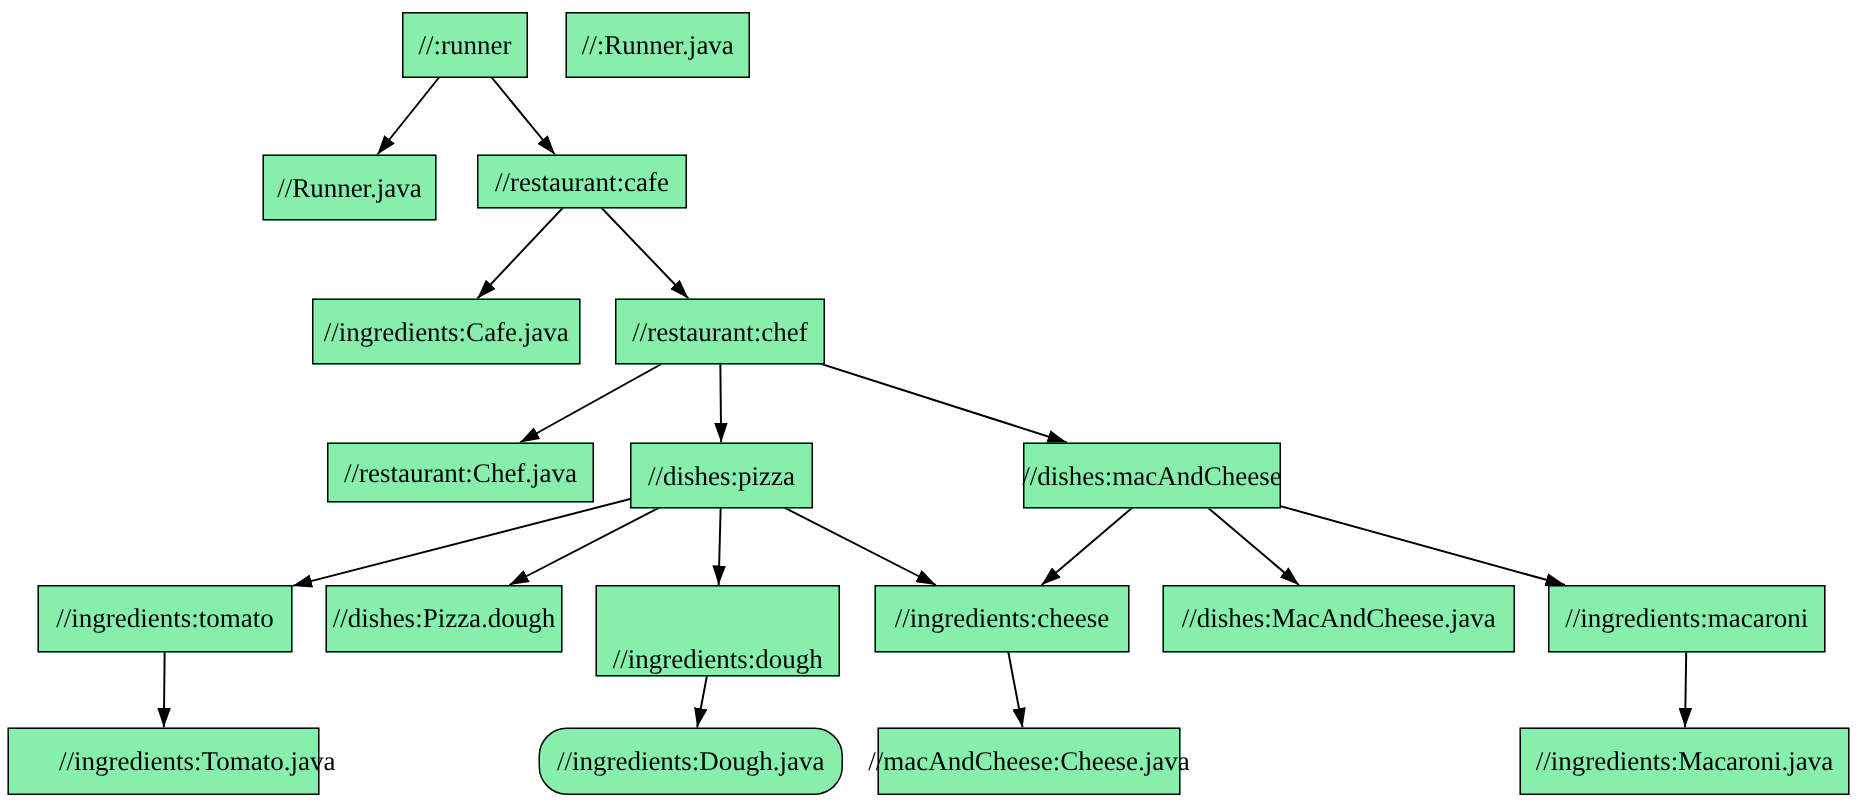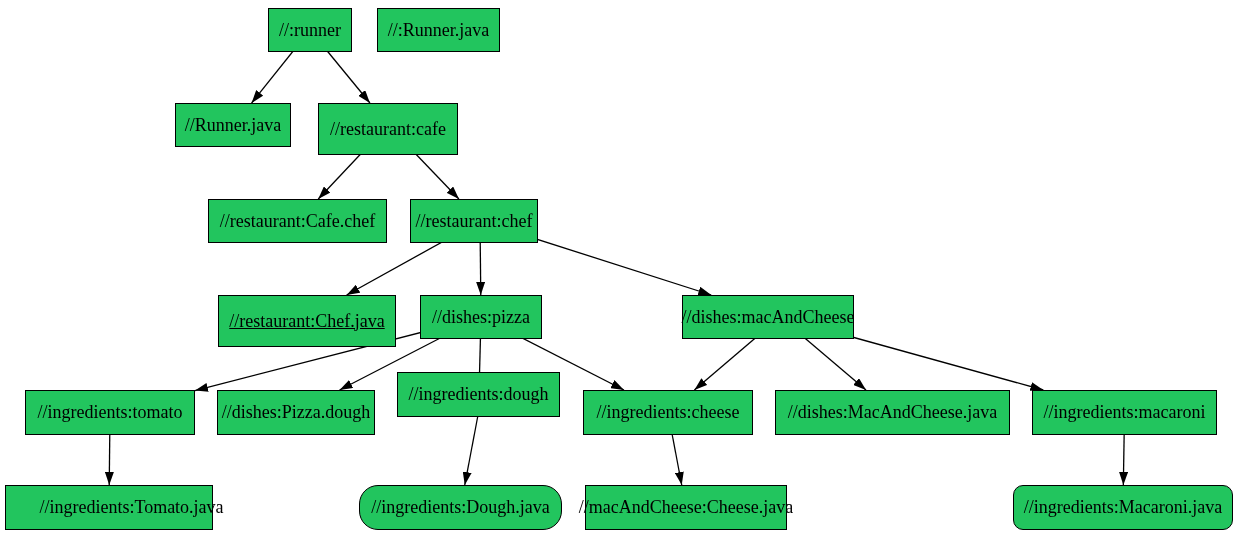--- a/index.html
+++ b/index.html
@@ -18,21 +18,21 @@
   #edge-layer {
     position: absolute;
     left: 0;
     top: 0;
     z-index: 0;
   }
   #node-layer .graph-node {
     position: absolute;
     box-sizing: border-box;
     border: 1.4px solid #000000;
-    background: #22c55e;
+    background: #86efac;
     display: flex;
     align-items: center;
     justify-content: center;
     font-size: 18px;
     color: #000000;
     white-space: nowrap;
     z-index: 1;
   }
 </style>
 </head>
@@ -69,62 +69,62 @@
   <div id="node-layer">
       <div class="graph-node" style="left: 268px; top: 8px; width: 84px; height: 44px;">
         <span>//:runner</span>
       </div>
       <div class="graph-node" style="left: 377px; top: 8px; width: 123px; height: 44px;">
         <span>//:Runner.java</span>
       </div>
       <div class="graph-node" style="left: 175px; top: 103px; width: 116px; height: 44px;">
         <span>//Runner.java</span>
       </div>
-      <div class="graph-node" style="left: 318px; top: 103px; width: 140px; height: 52px; text-align: center;">
+      <div class="graph-node" style="left: 318px; top: 103px; width: 140px; height: 36px; text-align: center;">
         <span>//restaurant:cafe</span>
       </div>
       <div class="graph-node" style="left: 208px; top: 199px; width: 179px; height: 44px;">
-        <span>//restaurant:Cafe.chef</span>
+        <span>//ingredients:Cafe.java</span>
       </div>
-      <div class="graph-node" style="left: 410px; top: 199px; width: 128px; height: 44px;">
+      <div class="graph-node" style="left: 410px; top: 199px; width: 140px; height: 44px;">
         <span>//restaurant:chef</span>
       </div>
-      <div class="graph-node" style="left: 218px; top: 295px; width: 178px; height: 52px; text-decoration: underline;">
+      <div class="graph-node" style="left: 218px; top: 295px; width: 178px; height: 40px;">
         <span>//restaurant:Chef.java</span>
       </div>
       <div class="graph-node" style="left: 420px; top: 295px; width: 122px; height: 44px; text-align: center;">
         <span>//dishes:pizza</span>
       </div>
       <div class="graph-node" style="left: 682px; top: 295px; width: 172px; height: 44px;">
         <span>//dishes:macAndCheese</span>
       </div>
       <div class="graph-node" style="left: 25px; top: 390px; width: 170px; height: 45px;">
         <span>//ingredients:tomato</span>
       </div>
       <div class="graph-node" style="left: 217px; top: 390px; width: 158px; height: 45px;">
         <span>//dishes:Pizza.dough</span>
       </div>
-      <div class="graph-node" style="left: 397px; top: 372px; width: 163px; height: 45px;">
+      <div class="graph-node" style="left: 397px; top: 390px; width: 163px; height: 61px; align-items: flex-end;">
         <span>//ingredients:dough</span>
       </div>
       <div class="graph-node" style="left: 583px; top: 390px; width: 170px; height: 45px;">
         <span>//ingredients:cheese</span>
       </div>
       <div class="graph-node" style="left: 775px; top: 390px; width: 235px; height: 45px;">
         <span>//dishes:MacAndCheese.java</span>
       </div>
       <div class="graph-node" style="left: 1032px; top: 390px; width: 185px; height: 45px;">
         <span>//ingredients:macaroni</span>
       </div>
       <div class="graph-node" style="left: 5px; top: 485px; width: 208px; height: 45px; padding-left: 45px;">
         <span>//ingredients:Tomato.java</span>
       </div>
       <div class="graph-node" style="left: 359px; top: 485px; width: 203px; height: 45px; border-radius: 19px;">
         <span>//ingredients:Dough.java</span>
       </div>
       <div class="graph-node" style="left: 585px; top: 485px; width: 202px; height: 45px;">
         <span>//macAndCheese:Cheese.java</span>
       </div>
-      <div class="graph-node" style="left: 1013px; top: 485px; width: 220px; height: 45px; border-radius: 10px;">
+      <div class="graph-node" style="left: 1013px; top: 485px; width: 220px; height: 45px;">
         <span>//ingredients:Macaroni.java</span>
       </div>
     </div>
 </div>
 
 </body></html>

